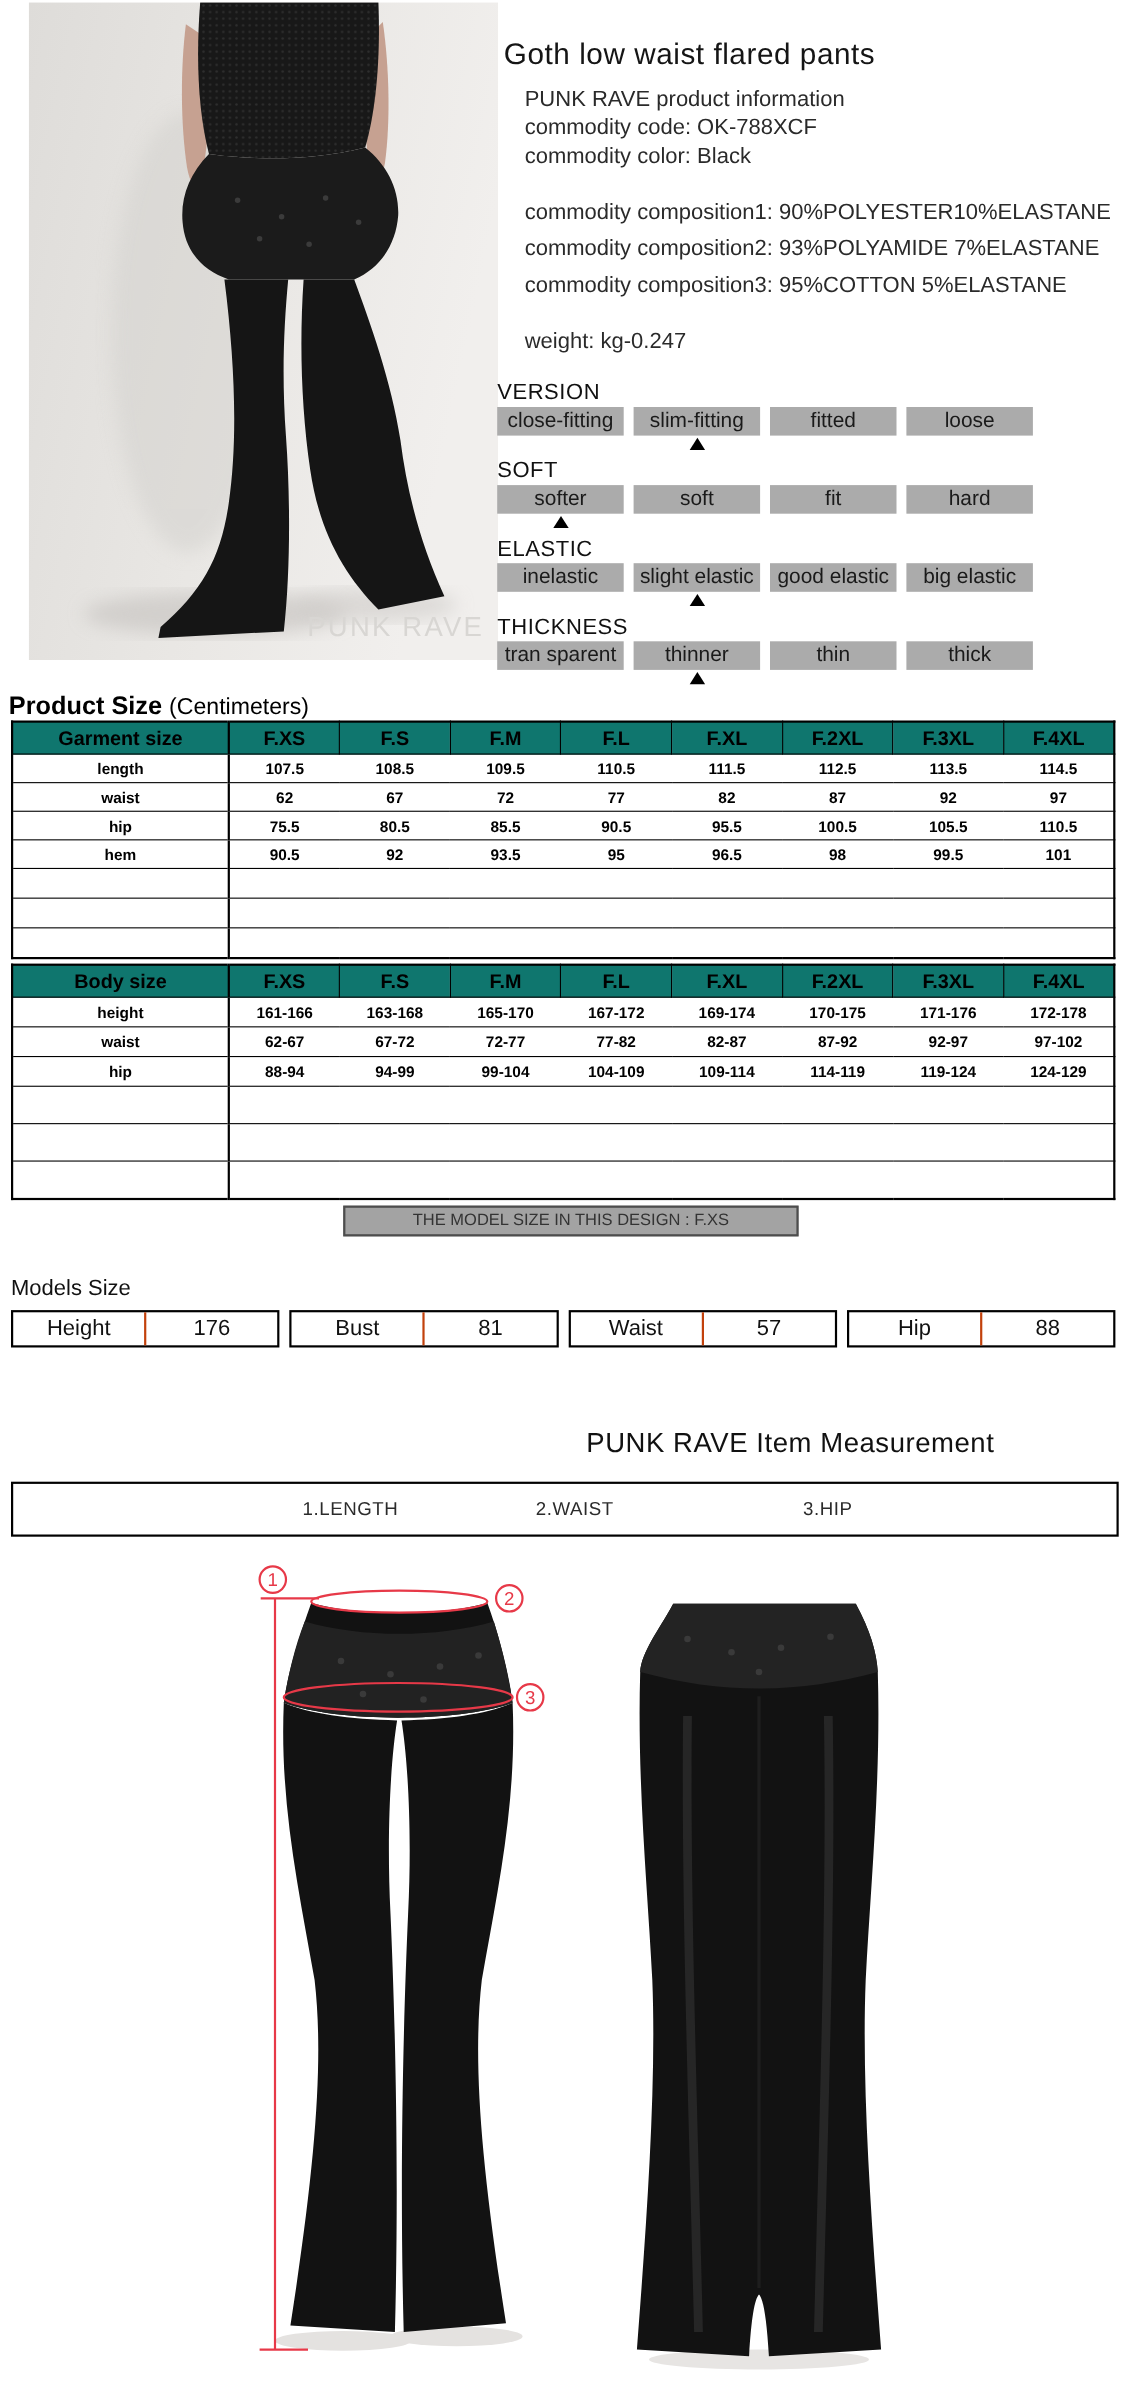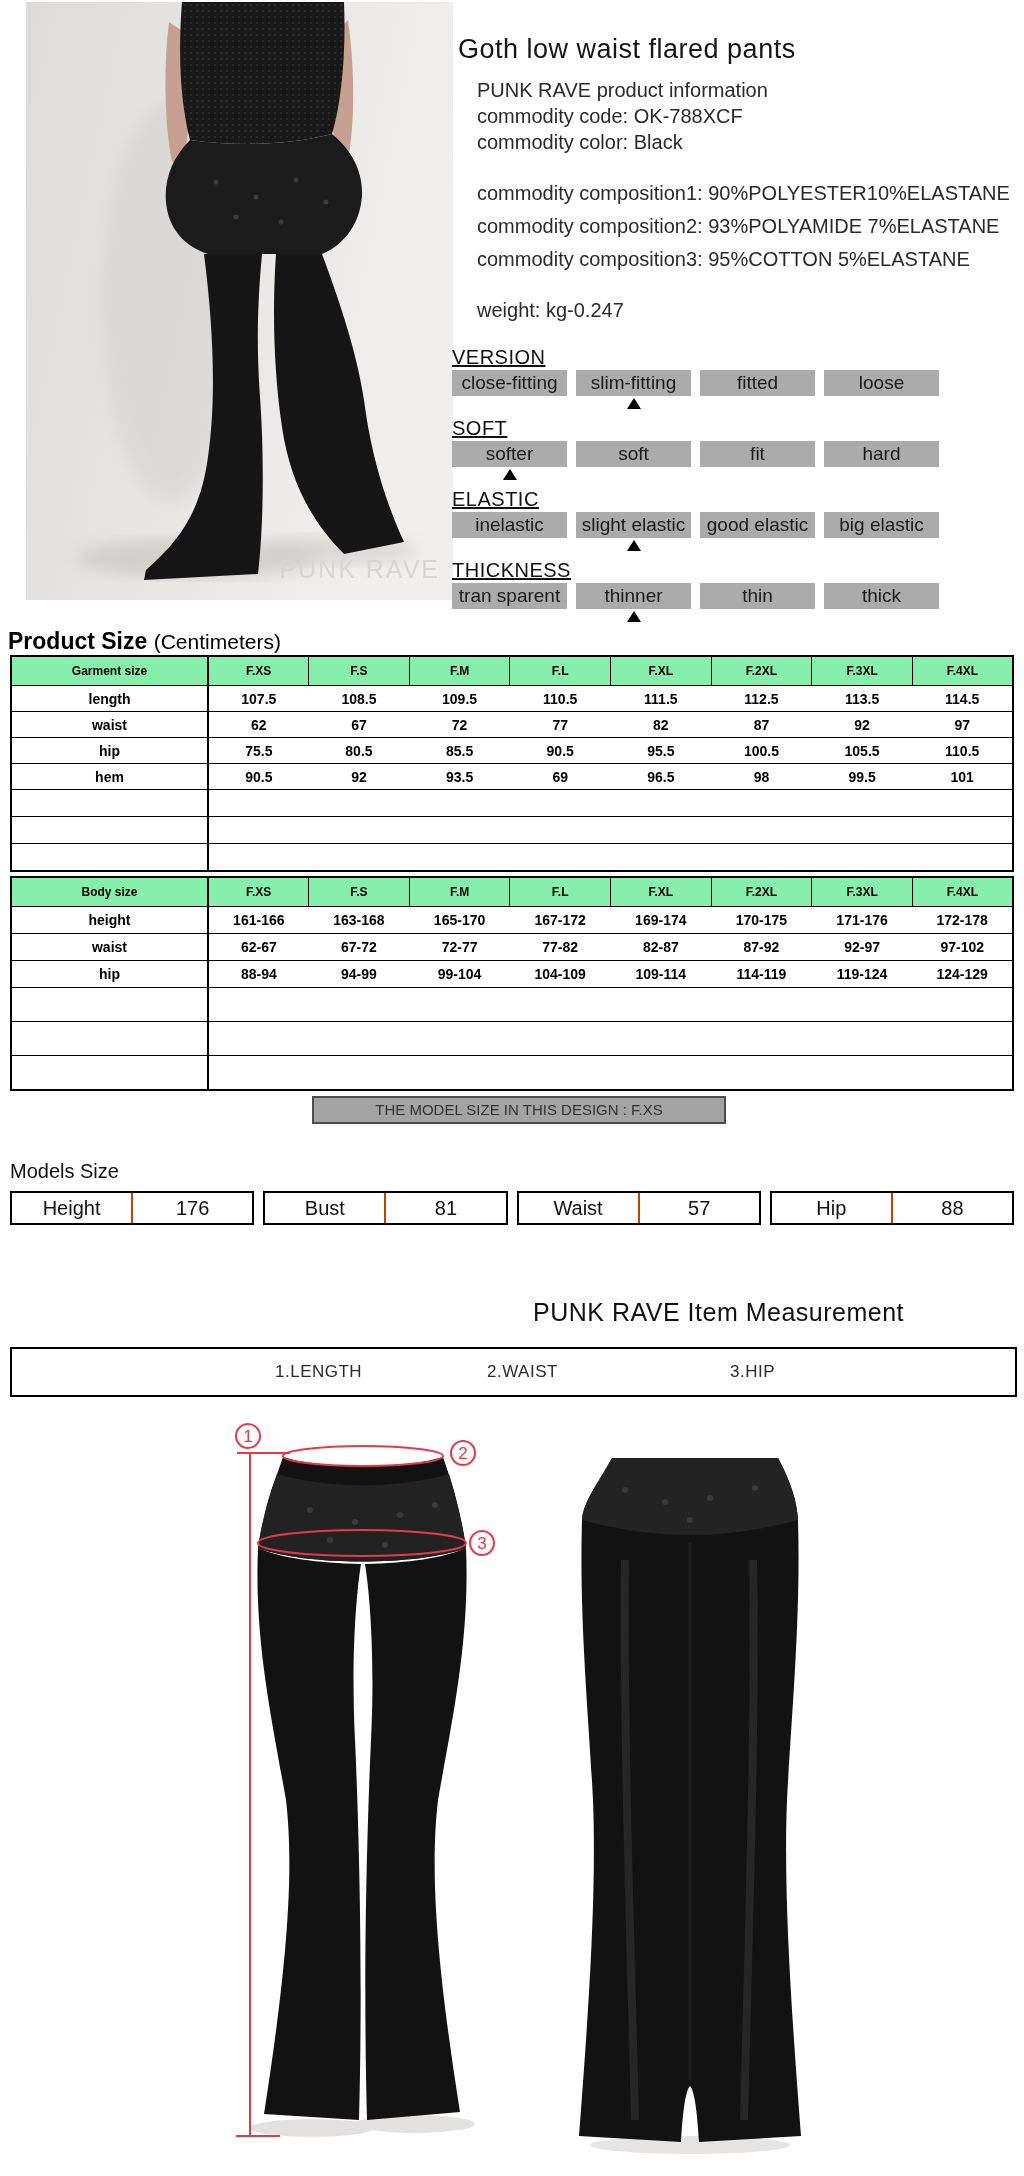--- a/index.html
+++ b/index.html
@@ -14,33 +14,33 @@
   .head{left:458px;top:34px;width:560px;}
   .title{font-size:27px;font-weight:400;color:#151515;margin:0 0 12px 0;letter-spacing:0.5px;}
   .iline{font-size:20px;color:#2a2a2a;line-height:26px;margin-left:19px;}
   .comps{margin-top:22px;}
   .comps .iline{line-height:33px;}
   .weight{margin-top:21px;}
 
   
   .attrs{left:452px;top:346px;width:487px;}
   .agroup{margin-bottom:8px;}
-  .aname{font-size:20px;color:#111;letter-spacing:0.5px;line-height:23px;text-decoration:underline;}
+  .aname{font-size:20px;color:#111;letter-spacing:0.5px;line-height:23px;}
   .arow{display:flex;gap:9px;margin-top:1px;justify-content:space-between;}
   .acell{flex:1;background:#ababab;height:26px;line-height:26px;text-align:center;font-size:19px;color:#1a1a1a;white-space:nowrap;overflow:hidden;}
   .mrow{display:flex;gap:9px;height:13px;}
   .mslot{flex:1;display:flex;justify-content:center;}
   .tri{width:0;height:0;border-left:7px solid transparent;border-right:7px solid transparent;border-bottom:11px solid #000;margin-top:2px;}
 
   
   .size-title{left:8px;top:628px;font-size:23px;font-weight:700;color:#000;}
   .size-title .norm{font-weight:400;font-size:21px;}
   table.sz{position:absolute;left:10px;width:1004px;border-collapse:collapse;table-layout:fixed;border:2px solid #000;}
   table.sz th,table.sz td{border:1px solid #000;padding:0;text-align:center;}
-  table.sz th{background:#86efac;font-size:12px;font-weight:700;height:28px;}
+  table.sz th{background:#0f766e;font-size:18px;font-weight:700;height:28px;}
   table.sz td{font-size:14px;font-weight:700;height:25px;}
   table.sz td.lbl,table.sz th.lbl{border-right:2px solid #000;}
   table.sz td.v{border-left:none;border-right:none;}
   table.sz tr.empty td{height:26px;}
   table.body-t tr.empty td{height:33px;}
   table.body-t td{height:26px;}
   .t-garment{top:655px;}
   .t-body{top:876px;}
   .model-note{left:312px;top:1096px;width:410px;height:24px;background:#a3a3a3;border:2px solid #4d4d4d;line-height:24px;text-align:center;font-size:15px;color:#333;}
 
@@ -269,21 +269,21 @@
       <td class="v">95.5</td>
       <td class="v">100.5</td>
       <td class="v">105.5</td>
       <td class="v">110.5</td>
     </tr>
     <tr>
       <td class="lbl">hem</td>
       <td class="v">90.5</td>
       <td class="v">92</td>
       <td class="v">93.5</td>
-      <td class="v">69</td>
+      <td class="v">95</td>
       <td class="v">96.5</td>
       <td class="v">98</td>
       <td class="v">99.5</td>
       <td class="v">101</td>
     </tr>
     <tr class="empty">
           <td class="lbl"></td>
           <td class="v" colspan="8"></td>
         </tr>
     <tr class="empty">

